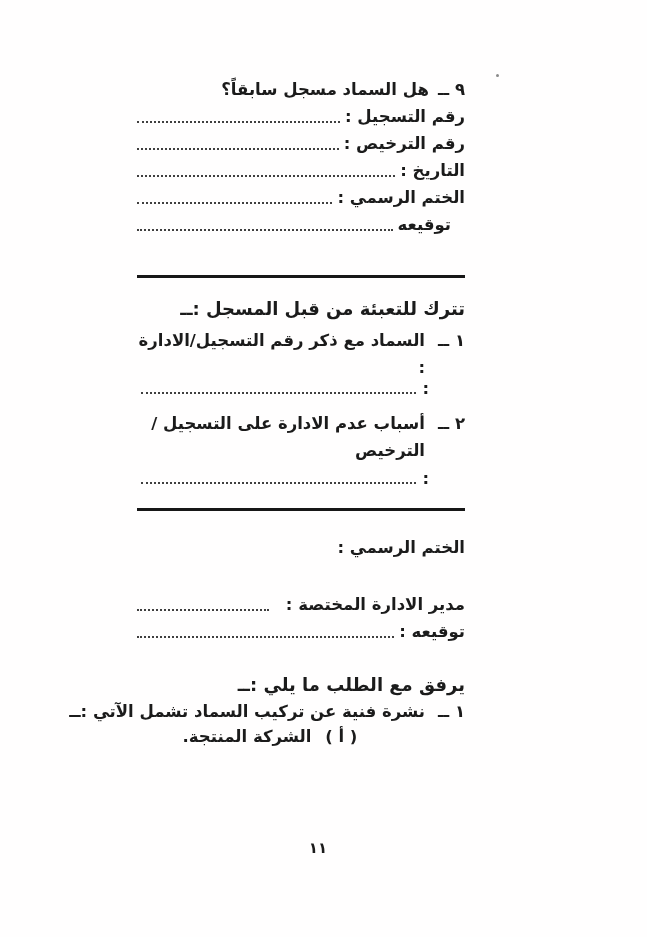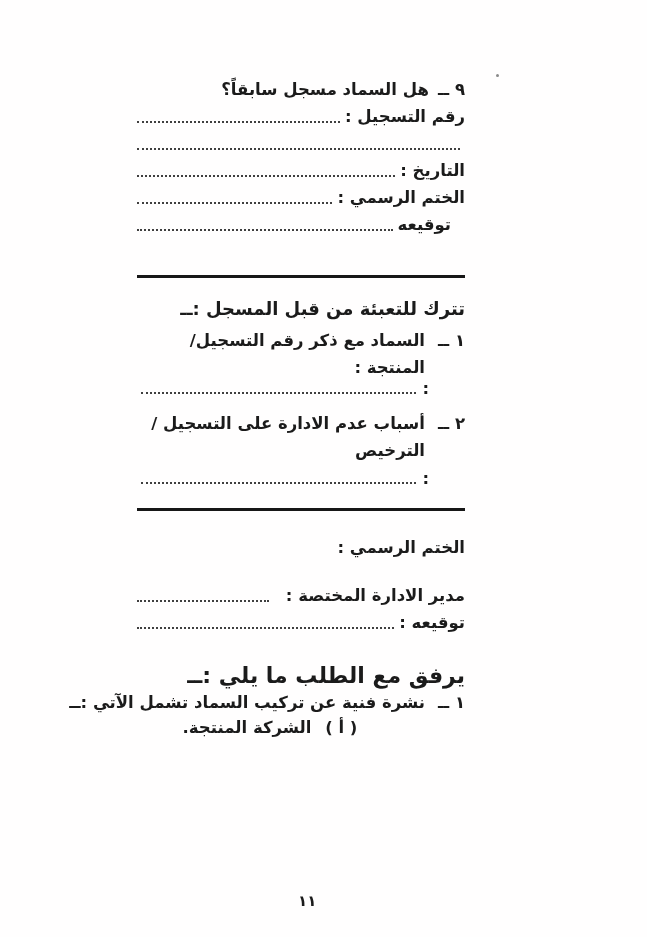--- a/index.html
+++ b/index.html
@@ -46,32 +46,32 @@
     display:flex; align-items:flex-end;
     height:16px;
     padding-right:36px; padding-left:4px;
   }
   .ans-colon { flex:0 0 auto; line-height:16px; }
   .ansline .dots { margin-bottom:3px; margin-right:6px; }
   .ans2 { margin-top:7px; }
   .item2 { margin-top:13px; }
 
   .stamp-row { margin-top:24px; line-height:26px; }
-  .dir-row { margin-top:22px; height:26px; line-height:26px;gap:12px; }
+  .dir-row { margin-top:31px; height:26px; line-height:26px;gap:12px; }
   .sig-row { height:27px; line-height:27px; }
 
-  .attach-heading { font-size:22px; line-height:26px; margin-top:27px; white-space:nowrap; }
+  .attach-heading { font-size:18px; line-height:26px; margin-top:27px; white-space:nowrap; }
   .attach-item { display:flex; line-height:25px; margin-top:1px; white-space:nowrap; }
   .sub-item { padding-right:62px; line-height:26px; white-space:nowrap;text-align:center; }
   .sub-marker { margin-left:8px; }
 
   .page-number {
     position:absolute;
-    top:892px; left:298px; width:40px;
-    text-align:left;
+    top:839px; left:298px; width:40px;
+    text-align:center;
     font-size:15px;
     letter-spacing:2px;
   }
   .speck { position:absolute; background:#8a8a8a; border-radius:50%; }
   .speck1 { left:496px; top:74px; width:3px; height:3px; }
 </style>
 </head>
 <body>
 
 <div class="page">
@@ -80,20 +80,21 @@
     <div class="q9">
       <span class="q-num">٩ ــ</span>
       <span>هل السماد مسجل سابقاً؟</span>
     </div>
 
     <div class="field-row">
       <span class="field-label">رقم التسجيل :</span>
       <span class="dots"></span>
     </div>
     <div class="field-row">
+      <span class="field-label">رقم الترخيص :</span>
       <span class="dots"></span>
     </div>
     <div class="field-row">
       <span class="field-label">التاريخ :</span>
       <span class="dots"></span>
     </div>
     <div class="field-row">
       <span class="field-label">الختم الرسمي :</span>
       <span class="dots"></span>
     </div>
@@ -102,21 +103,21 @@
       <span class="dots"></span>
     </div>
 
     <div class="rule rule1"></div>
 
     <div class="sec-heading">تترك للتعبئة من قبل المسجل :ــ</div>
 
     <div class="numbered-item">
       <span class="item-num">١ ــ</span>
       <div class="item-body">
-        <div>السماد مع ذكر رقم التسجيل/المنتجة :</div>
+        <div>السماد مع ذكر رقم التسجيل/الادارة :</div>
       </div>
     </div>
     <div class="ansline">
       <span class="ans-colon">:</span>
       <span class="dots"></span>
     </div>
 
     <div class="numbered-item item2">
       <span class="item-num">٢ ــ</span>
       <div class="item-body">

